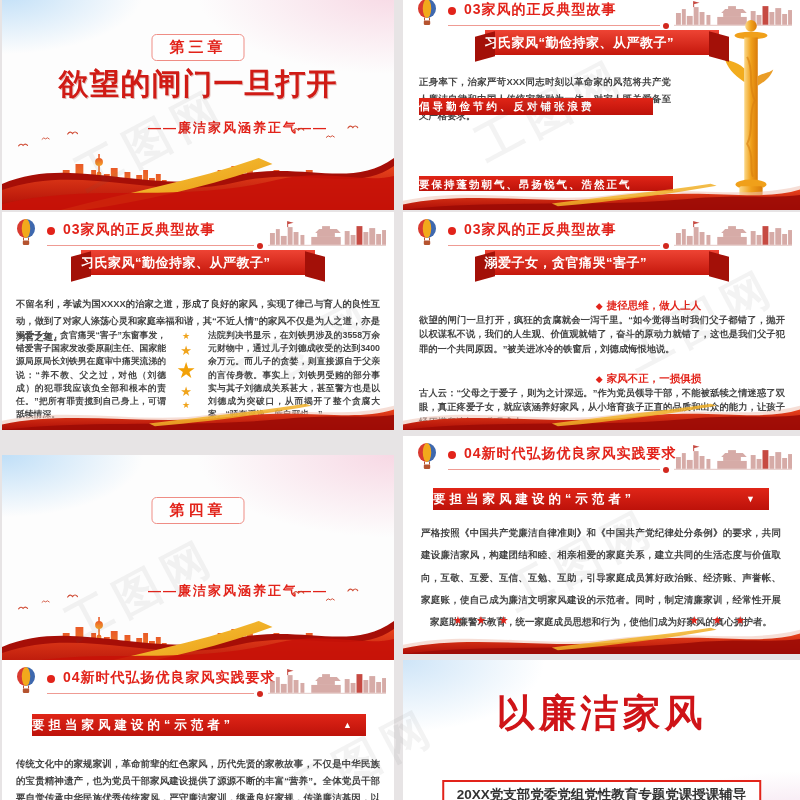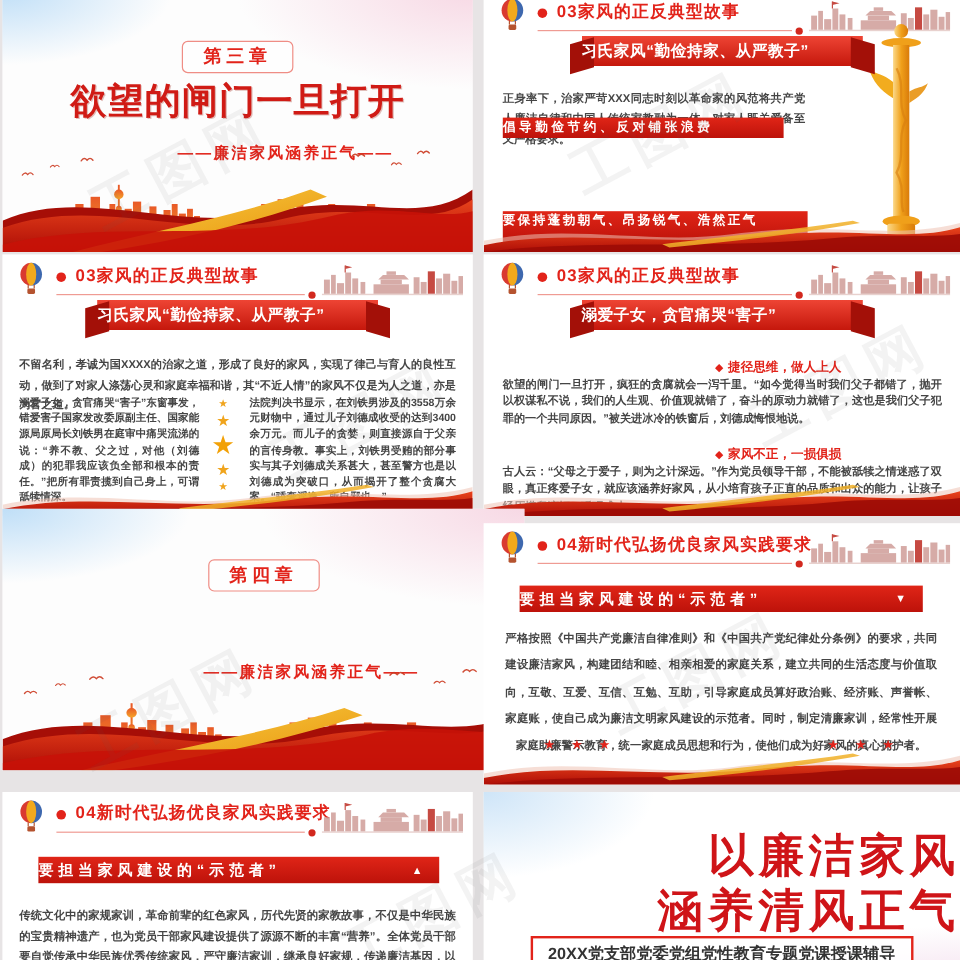--- a/index.html
+++ b/index.html
@@ -4,21 +4,21 @@
 <style>
   html,body{margin:0;padding:0;}
   body{background:#e7e4e5;font-family:"Liberation Sans","DejaVu Sans",sans-serif;}
   .canvas{position:relative;width:800px;height:800px;overflow:hidden;background:#e7e4e5;}
   .slide{position:absolute;background:#fff;overflow:hidden;}
   
   .s-r1l{left:2px;top:-8px;width:392px;height:218px;}
   .s-r1r{left:403px;top:-8px;width:397px;height:218px;}
   .s-r2l{left:2px;top:212px;width:392px;height:218px;}
   .s-r2r{left:403px;top:212px;width:397px;height:218px;}
-  .s-r3l{left:2px;top:424px;width:392px;height:218px;padding-left:43px;}
+  .s-r3l{left:2px;top:455px;width:392px;height:218px;}
   .s-r3r{left:403px;top:436px;width:397px;height:218px;}
   .s-r4l{left:2px;top:660px;width:392px;height:218px;}
   .s-r4r{left:403px;top:660px;width:397px;height:218px;}
 
   
   .cover{background:
     radial-gradient(120% 90% at 100% 0%, rgba(246,210,224,.85) 0%, rgba(246,210,224,0) 42%),
     radial-gradient(95% 75% at 0% 0%, rgba(188,221,247,.95) 0%, rgba(188,221,247,0) 38%),
     #fdfdfd;}
   .chapter-box{position:absolute;top:42px;left:50%;transform:translateX(-50%);
@@ -52,21 +52,21 @@
 
   .para{position:absolute;color:#454545;font-weight:bold;font-size:9.5px;line-height:1.75;text-align:justify;}
   .redbar{position:absolute;background:linear-gradient(180deg,#e02517,#bd120a);color:#fff;font-weight:bold;text-align:left;white-space:nowrap;}
   .bullet{position:absolute;left:0;width:100%;text-align:center;color:#e2231a;font-size:10.5px;font-weight:bold;white-space:nowrap;padding-left:47px;}
   .bullet .dmd{font-size:9px;margin-right:4px;}
 
   
   .s2-p1{left:16px;top:82px;width:252px;line-height:1.8;font-size:9.4px;}
   .s2-bar1{left:16px;top:106px;width:234px;height:17px;line-height:17px;font-size:10.5px;letter-spacing:3px;}
   .s2-p2{left:16px;top:128px;width:260px;line-height:1.5;font-size:9.3px;}
-  .s2-bar2{left:16px;top:184px;width:254px;height:27px;line-height:17px;font-size:10.5px;letter-spacing:2px;}
+  .s2-bar2{left:16px;top:184px;width:254px;height:15px;line-height:17px;font-size:10.5px;letter-spacing:2px;}
   .pillar{position:absolute;right:20px;top:24px;width:58px;height:188px;}
 
   
   .s3-intro{left:14px;top:84px;width:364px;line-height:1.8;font-size:9.3px;}
   .s3-left{left:14px;top:117px;width:150px;line-height:1.5;font-size:8.8px;}
   .s3-right{left:206px;top:117px;width:172px;line-height:1.5;font-size:8.8px;}
   .star-col{position:absolute;left:162px;top:118px;width:44px;text-align:center;color:#f0a41c;line-height:1;}
   .star-col span{display:block;}
   .st1{font-size:9px;margin:2px 0;} .st2{font-size:13px;margin:3px 0;}
   .st3{font-size:22px;margin:3px 0;color:#f2a107;} 
@@ -87,21 +87,21 @@
   .s7-bar{left:30px;top:54px;width:334px;}
   .s7-bullet{top:80px;font-size:10px;}
   .s7-para{left:14px;top:96px;width:364px;line-height:1.78;font-size:9.5px;}
 
   
   .end{background:
     radial-gradient(85% 65% at 100% 90%, rgba(233,196,223,.85), rgba(233,196,223,0) 60%),
     radial-gradient(65% 60% at 0% 0%, rgba(201,226,247,.9), rgba(201,226,247,0) 55%),
     radial-gradient(90% 55% at 45% 100%, rgba(221,202,234,.75), rgba(221,202,234,0) 60%),
     #fff;}
-  .end-t{position:absolute;left:0;width:100%;text-align:right;color:#cf1418;font-weight:bold;
+  .end-t{position:absolute;left:0;width:100%;text-align:center;color:#cf1418;font-weight:bold;
     font-family:"Liberation Serif","DejaVu Serif",serif;font-size:38px;letter-spacing:4px;white-space:nowrap;}
   .end-t1{top:28px;} .end-t2{top:74px;}
   .end-box{position:absolute;top:120px;left:50%;transform:translateX(-50%);border:2px solid #e2231a;
     padding:4px 13px;font-size:13.5px;font-weight:bold;color:#333;white-space:nowrap;background:rgba(255,255,255,.85);}
 
   
   .wm{position:absolute;font-size:46px;font-weight:bold;color:rgba(100,92,100,.075);
     transform:rotate(-28deg);letter-spacing:8px;white-space:nowrap;pointer-events:none;z-index:40;}
   .defs{position:absolute;width:0;height:0;overflow:hidden;}
 </style>
@@ -373,21 +373,20 @@
     </div>
     <div class="redbar bigbar s7-bar">
       <span>要担当家风建设的“示范者”</span>
       <span class="tri">▲</span>
     </div>
     <div class="para s7-para">传统文化中的家规家训，革命前辈的红色家风，历代先贤的家教故事，不仅是中华民族的宝贵精神遗产，也为党员干部家风建设提供了源源不断的丰富“营养”。全体党员干部要自觉传承中华民族优秀传统家风，严守廉洁家训，继承良好家规，传递廉洁基因，以持之以恒的定力廉洁修身、廉洁齐家，不断涵养浩然正气，自觉远离贪欲之念，用自身修养和言传身教影响家属，共同建设廉洁家风。</div>
   </div>
 
   <div class="slide s-r4r end">
     <div class="end-t end-t1">以廉洁家风</div>
-    <div class="end-t end-t2">涵养清风正气</div>
     <div class="end-box">20XX党支部党委党组党性教育专题党课授课辅导</div>
   </div>
 
   <div class="wm" style="left:70px;top:110px;">工图网</div>
   <div class="wm" style="left:470px;top:80px;">工图网</div>
   <div class="wm" style="left:220px;top:320px;">工图网</div>
   <div class="wm" style="left:620px;top:290px;">工图网</div>
   <div class="wm" style="left:60px;top:560px;">工图网</div>
   <div class="wm" style="left:500px;top:530px;">工图网</div>
   <div class="wm" style="left:280px;top:730px;">工图网</div>

